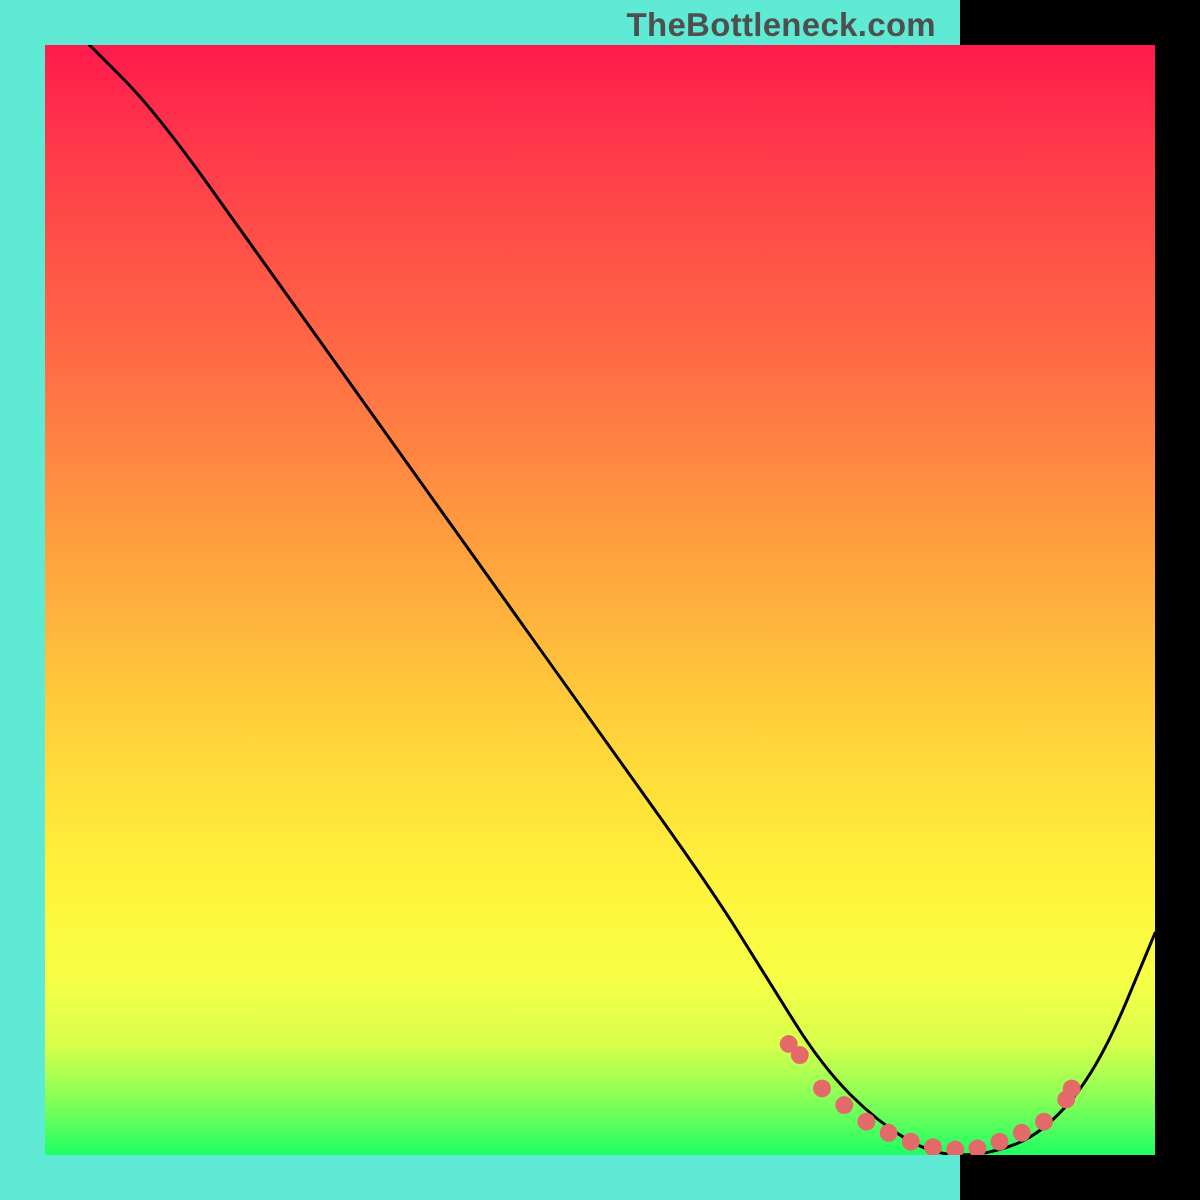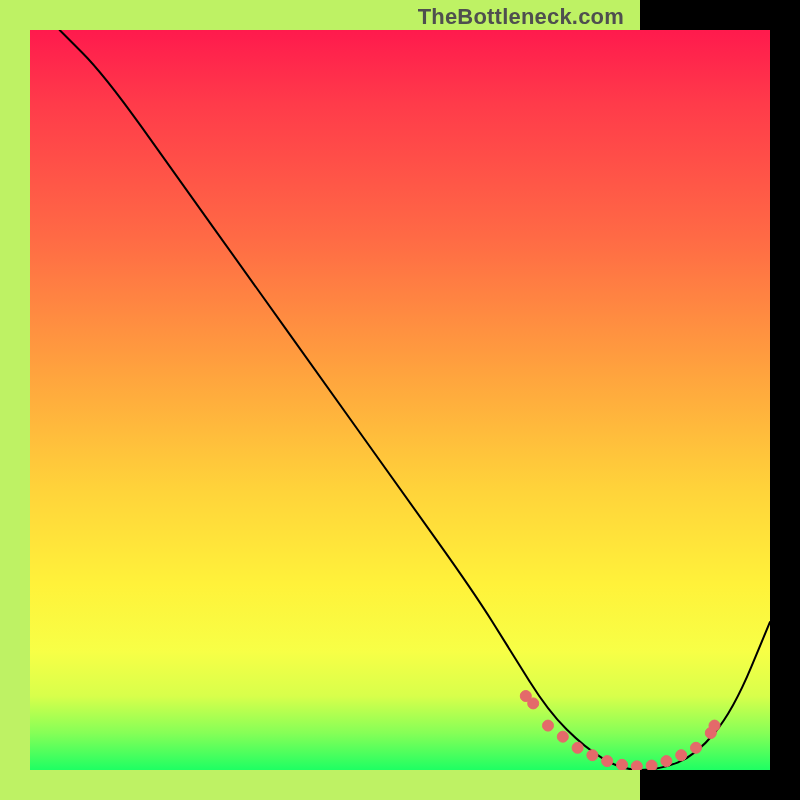--- a/index.html
+++ b/index.html
@@ -8,21 +8,21 @@
     width: 800px;
     height: 800px;
     background: #000;
     overflow: hidden;
     font-family: Arial, Helvetica, sans-serif;
   }
   .frame {
     position: relative;
     width: 640px;
     height: 800px;
-    background: #bef264;
+    background: #5eead4;
   }
   .watermark {
     position: absolute;
     top: 4px;
     right: 16px;
     color: #4f4f4f;
     font-size: 22px;
     font-weight: 600;
     letter-spacing: 0.2px;
     pointer-events: none;

